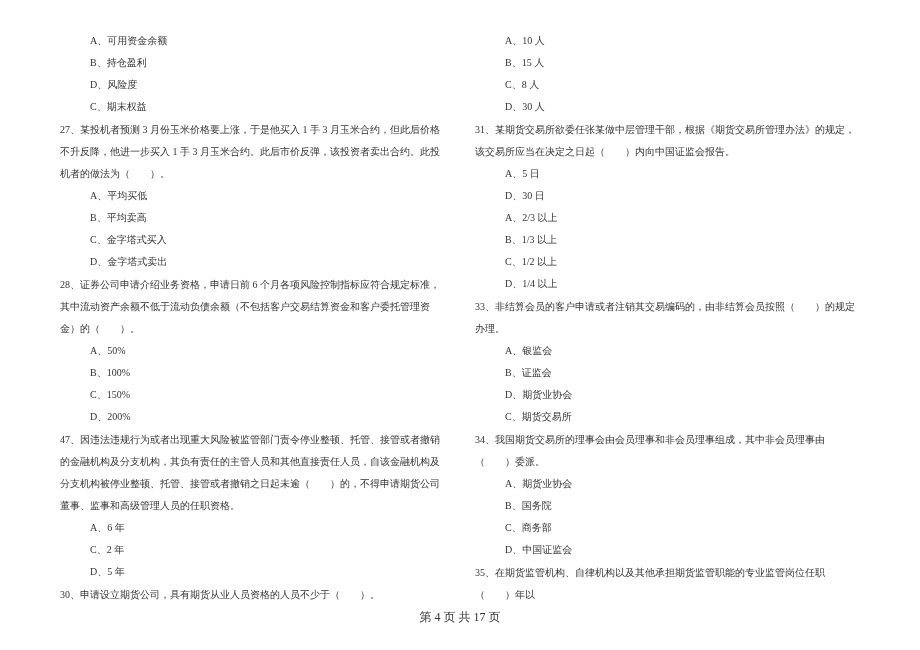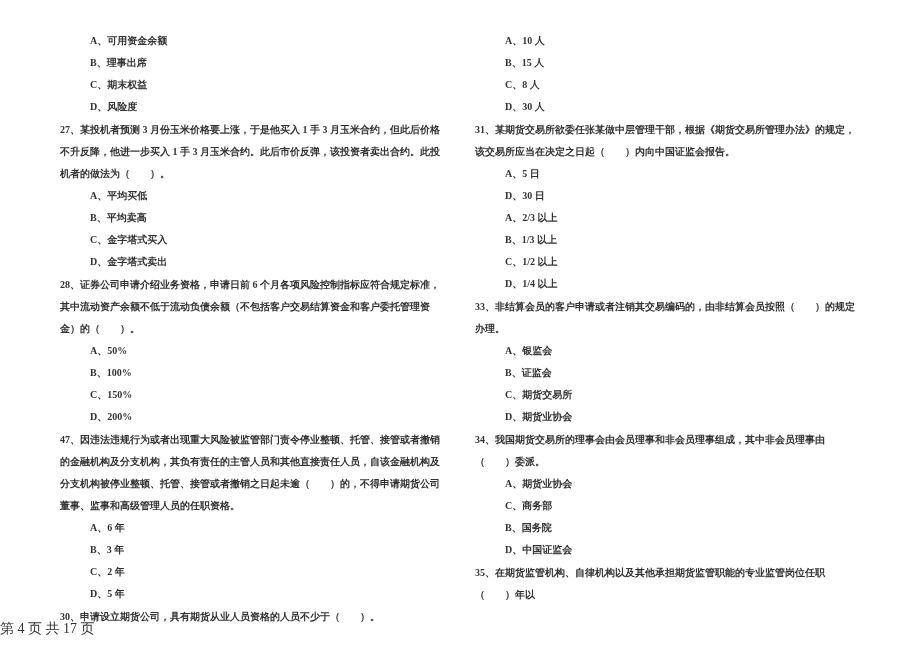--- a/index.html
+++ b/index.html
@@ -18,63 +18,62 @@
       padding: 30px 60px 40px 60px;
     }
     .content {
       display: flex;
       gap: 30px;
       height: 560px;
     }
     .column {
       flex: 1;
       line-height: 2.2;
-      font-weight: bold;
     }
     .option {
       padding-left: 30px;
     }
     .question {
       padding-left: 0;
       margin-top: 1px;
     }
     .footer {
       position: absolute;
-      bottom: 12px;
+      bottom: 24px;
       left: 0;
       right: 0;
-      font-size: 14px;
+      text-align: center;
+      font-size: 12px;
       color: #333;
     }
   </style>
 </head>
 <body>
 
 <div class="content">
   <div class="column">
     <div class="option">A、可用资金余额</div>
-    <div class="option">B、理事出席</div>
+    <div class="option">B、持仓盈利</div>
+    <div class="option">D、风险度</div>
     <div class="option">C、期末权益</div>
-    <div class="option">D、风险度</div>
 
     <div class="question">27、某投机者预测 3 月份玉米价格要上涨，于是他买入 1 手 3 月玉米合约，但此后价格不升反降，他进一步买入 1 手 3 月玉米合约。此后市价反弹，该投资者卖出合约。此投机者的做法为（　　）。</div>
     <div class="option">A、平均买低</div>
     <div class="option">B、平均卖高</div>
     <div class="option">C、金字塔式买入</div>
     <div class="option">D、金字塔式卖出</div>
 
     <div class="question">28、证券公司申请介绍业务资格，申请日前 6 个月各项风险控制指标应符合规定标准，其中流动资产余额不低于流动负债余额（不包括客户交易结算资金和客户委托管理资金）的（　　）。</div>
     <div class="option">A、50%</div>
     <div class="option">B、100%</div>
     <div class="option">C、150%</div>
     <div class="option">D、200%</div>
 
     <div class="question">47、因违法违规行为或者出现重大风险被监管部门责令停业整顿、托管、接管或者撤销的金融机构及分支机构，其负有责任的主管人员和其他直接责任人员，自该金融机构及分支机构被停业整顿、托管、接管或者撤销之日起未逾（　　）的，不得申请期货公司董事、监事和高级管理人员的任职资格。</div>
     <div class="option">A、6 年</div>
-    <div class="option">B、3 年</div>
     <div class="option">C、2 年</div>
     <div class="option">D、5 年</div>
 
     <div class="question">30、申请设立期货公司，具有期货从业人员资格的人员不少于（　　）。</div>
   </div>
 
   <div class="column">
     <div class="option">A、10 人</div>
     <div class="option">B、15 人</div>
     <div class="option">C、8 人</div>
@@ -85,26 +84,26 @@
     <div class="option">D、30 日</div>
 
     <div class="option">A、2/3 以上</div>
     <div class="option">B、1/3 以上</div>
     <div class="option">C、1/2 以上</div>
     <div class="option">D、1/4 以上</div>
 
     <div class="question">33、非结算会员的客户申请或者注销其交易编码的，由非结算会员按照（　　）的规定办理。</div>
     <div class="option">A、银监会</div>
     <div class="option">B、证监会</div>
+    <div class="option">D、期货业协会</div>
     <div class="option">C、期货交易所</div>
-    <div class="option">D、期货业协会</div>
 
     <div class="question">34、我国期货交易所的理事会由会员理事和非会员理事组成，其中非会员理事由（　　）委派。</div>
     <div class="option">A、期货业协会</div>
+    <div class="option">B、国务院</div>
     <div class="option">C、商务部</div>
-    <div class="option">B、国务院</div>
     <div class="option">D、中国证监会</div>
 
     <div class="question">35、在期货监管机构、自律机构以及其他承担期货监管职能的专业监管岗位任职（　　）年以</div>
   </div>
 </div>
 
 <div class="footer">第 4 页 共 17 页</div>
 
 </body></html>

